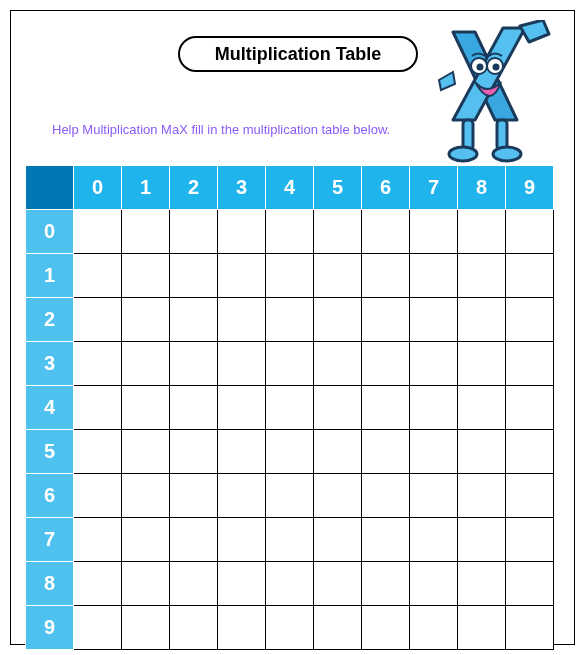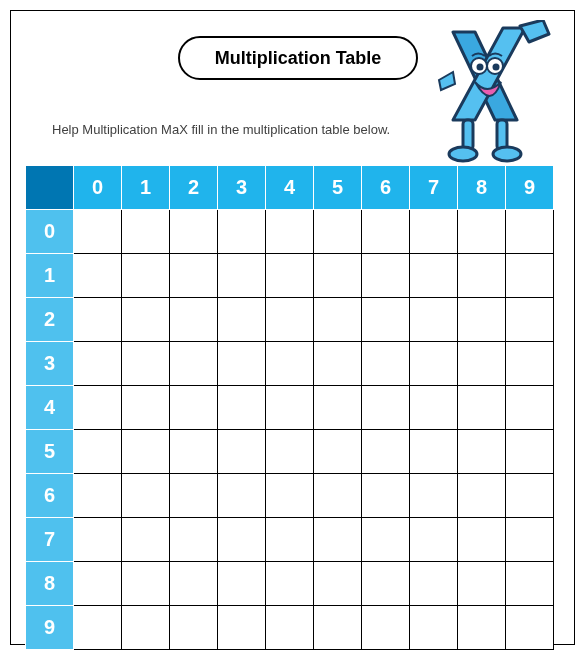--- a/index.html
+++ b/index.html
@@ -14,37 +14,37 @@
   .worksheet-border {
     position: absolute;
     top: 10px; left: 10px; right: 10px; bottom: 10px;
     border: 1px solid #000;
   }
   .title-bubble {
     position: absolute;
     top: 36px;
     left: 178px;
     width: 240px;
-    height: 44px;
+    height: 36px;
     border: 2.5px solid #000;
     border-radius: 22px;
     background: #fff;
     display: flex;
     align-items: center;
     justify-content: center;
     font-weight: bold;
     font-size: 18px;
     z-index: 2;
   }
   .instruction {
     position: absolute;
     top: 122px;
     left: 52px;
     font-size: 13px;
-    color: #404040;
+    color: #8b5cf6;
   }
   .mascot {
     position: absolute;
     top: 20px;
     right: 30px;
     width: 130px;
     height: 150px;
     z-index: 1;
   }
   .mult-table {

